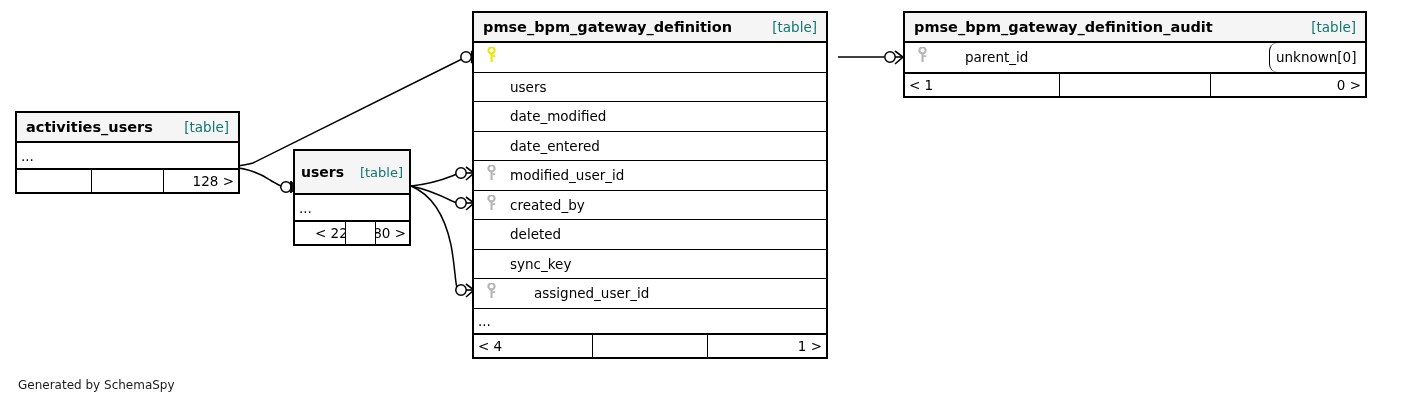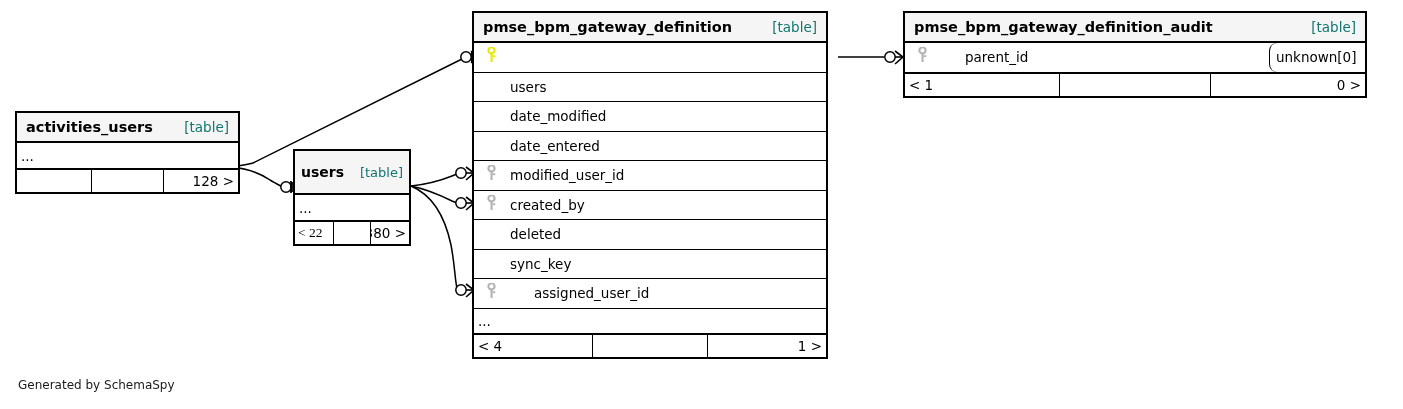--- a/index.html
+++ b/index.html
@@ -156,21 +156,21 @@
     left: 472px; top: 11px; width: 356px;
   }
   #tbl-pmse-audit {
     left: 903px; top: 11px; width: 464px;
   }
   #tbl-pmse-audit .col-type { width: 96px; flex: 0 0 96px; justify-content: flex-start; border-radius: 8px; }
   #tbl-users .tbl-header { padding: 9px 6px; height: 44px; }
   #tbl-users .tbl-title { font-size: 14px; }
   #tbl-users .tbl-tag { font-size: 13px; padding-left: 6px; }
   #tbl-users .ellipsis-row { height: 26px; }
-  #tbl-users .foot-left { padding-left: 3px; font-family: Liberation Serif, serif; }
+  #tbl-users .foot-left { padding-left: 20px; }
   #tbl-users .foot-right { padding-right: 3px; }
   #tbl-activities-users .ellipsis-row { height: 26px; }
 </style>
 </head>
 <body>
 
 <div id="diagram">
 
   <svg id="connectors" viewBox="0 0 1403 409" width="1403" height="409">
     <defs>

